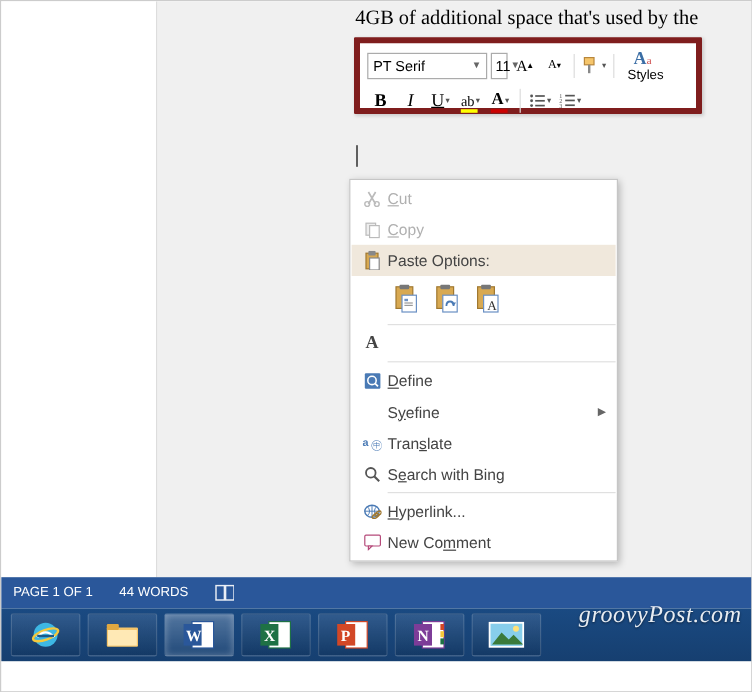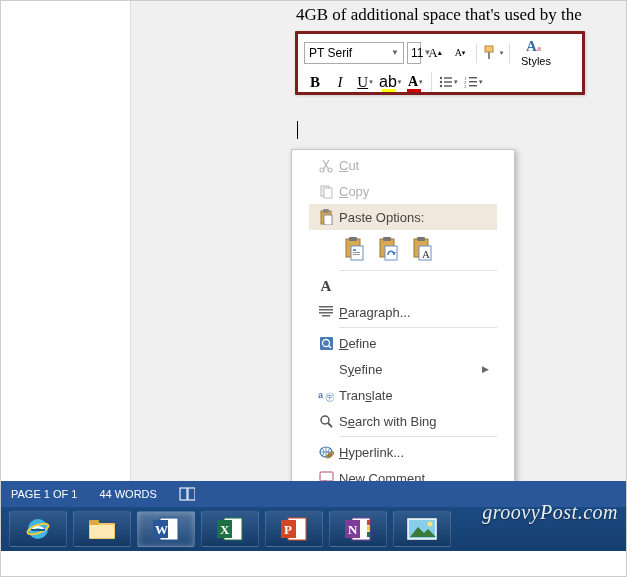--- a/index.html
+++ b/index.html
@@ -2,36 +2,36 @@
 <html><head>
 <meta charset="utf-8">
 <style>
   * { box-sizing: border-box; margin: 0; padding: 0; }
   body { font-family: "Segoe UI", Tahoma, sans-serif; font-size: 13px; background: #fff; width: 627px; height: 577px; overflow: hidden; position: relative; border: 1px solid #ccc; }
   .doc-area { position: absolute; left: 0; top: 0; width: 627px; height: 480px; background: #f0f0f0; }
   .page-margin { position:absolute; left:0; top:0; width:130px; height:480px; background:#fff; border-right:1px solid #ddd;}
   .doc-text { position: absolute; left: 295px; top: 4px; font-family: "Times New Roman", serif; font-size: 17px; color:#000; }
   .cursor-line { position:absolute; left:296px; top:120px; width:1px; height:18px; background:#000;}
   
-  .mini-toolbar { position: absolute; left: 294px; top: 30px; width: 290px; height: 64px; background: #fff; border: 3px solid #7f1d1d; border-radius: 1px; box-shadow: 1px 1px 3px rgba(0,0,0,.15); padding: 4px 6px; display:flex; flex-direction:column; gap:4px;}
+  .mini-toolbar { position: absolute; left: 294px; top: 30px; width: 290px; height: 64px; background: #fff; border: 5px solid #7f1d1d; border-radius: 1px; box-shadow: 1px 1px 3px rgba(0,0,0,.15); padding: 4px 6px; display:flex; flex-direction:column; gap:4px;}
   .mt-row { display:flex; align-items:center; gap:3px; }
   .font-name { width: 100px; height: 22px; border:1px solid #ababab; background:#fff; font-size:12px; padding:0 4px; display:flex; align-items:center; justify-content:space-between;}
   .font-size { width: 14px; height: 22px; border:1px solid #ababab; background:#fff; font-size:12px; padding:0 3px; display:flex; align-items:center; justify-content:space-between;}
   .dd-arrow { font-size:8px; color:#666; }
   .mt-btn { min-width: 22px; height: 22px; display:flex; align-items:center; justify-content:center; font-family:"Times New Roman",serif; position:relative;}
   .mt-sep { width:1px; height:20px; background:#ddd; margin:0 2px;}
   .bold { font-weight:bold; font-size:15px;}
   .italic { font-style:italic; font-size:15px;}
   .grow { font-size:13px;}
   .shrink { font-size:10px;}
   .styles-btn { display:flex; flex-direction:column; align-items:center; font-size:11px; line-height:1; gap:2px; width:42px;}
   .color-bar { position:absolute; bottom:1px; left:3px; width:14px; height:3px;}
   .tiny-arrow { font-size:7px; color:#555; margin-left:1px;}
   
-  .context-menu { position: absolute; left: 290px; top: 148px; width: 224px; background:#fff; border:1px solid #c6c6c6; box-shadow:2px 2px 6px rgba(0,0,0,.25); padding:2px 17px;}
+  .context-menu { position: absolute; left: 290px; top: 148px; width: 224px; background:#fff; border:1px solid #c6c6c6; box-shadow:2px 2px 6px rgba(0,0,0,.25); padding:2px 1px;}
   .cm-item { height:26px; display:flex; align-items:center; padding:0 8px 0 4px; color:#444; font-size:13px;}
   .cm-item.disabled { color:#b0b0b0; }
   .cm-item.highlight { background:#f0e8dc;}
   .cm-icon { width:26px; height:20px; display:flex; align-items:center; justify-content:center; flex-shrink:0;}
   .cm-label { flex:1; }
   .cm-arrow { font-size:9px; color:#666;}
   .cm-sep { height:1px; background:#e0e0e0; margin:2px 0 2px 30px;}
   .paste-row { padding:4px 0 4px 32px; display:flex; gap:8px;}
   .paste-opt { width:26px; height:30px; border:1px solid transparent; display:flex; align-items:center; justify-content:center;}
   .underline-letter { text-decoration:underline; }
@@ -85,21 +85,21 @@
     </div>
   </div>
   <div class="mt-row">
     <div class="mt-btn bold">B</div>
     <div class="mt-btn italic">I</div>
     <div class="mt-btn">
         <span style="text-decoration:underline;font-family:serif;font-size:15px">U</span>
         <span class="tiny-arrow">▾</span>
       </div>
     <div class="mt-btn" style="position:relative">
-      <span style="font-family:Liberation Sans, sans-serif;font-size:16px">ab</span>
+      <span style="font-family:Liberation Serif, serif;font-size:12px">ab</span>
       <div class="color-bar" style="background:#ffff00"></div>
       <span class="tiny-arrow">▾</span>
     </div>
     <div class="mt-btn" style="position:relative">
       <span style="font-family:serif;font-size:14px;font-weight:bold">A</span>
       <div class="color-bar" style="background:#cc0000"></div>
       <span class="tiny-arrow">▾</span>
     </div>
     <div class="mt-sep"></div>
     <div class="mt-btn">
@@ -185,31 +185,20 @@
           <text x="10" y="21" font-size="11" font-family="serif" fill="#333">A</text>
         </svg>
       </div>
   </div>
   <div class="cm-sep"></div>
   <div class="cm-item">
     <div class="cm-icon">
         <span style="font-family:serif;font-weight:bold;font-size:15px">A</span>
       </div>
   </div>
-  <div class="cm-item">
-    <div class="cm-icon">
-        <svg width="15" height="14">
-          <rect x="0" y="1" width="14" height="1.5" fill="#666"></rect>
-          <rect x="0" y="4" width="14" height="1.5" fill="#666"></rect>
-          <rect x="0" y="7" width="14" height="1.5" fill="#666"></rect>
-          <rect x="3" y="10" width="8" height="1.5" fill="#666"></rect>
-        </svg>
-      </div>
-    <div class="cm-label"><span class="underline-letter">P</span><span>aragraph...</span></div>
-  </div>
   <div class="cm-sep"></div>
   <div class="cm-item">
     <div class="cm-icon">
         <svg width="15" height="15">
           <rect x="1" y="1" width="13" height="13" fill="#4a7ab5" rx="1"></rect>
           <circle cx="7" cy="7" r="3.5" fill="none" stroke="#fff" stroke-width="1.3"></circle>
           <line x1="9.5" y1="9.5" x2="12" y2="12" stroke="#fff" stroke-width="1.5"></line>
         </svg>
       </div>
     <div class="cm-label"><span class="underline-letter">D</span><span>efine</span></div>

